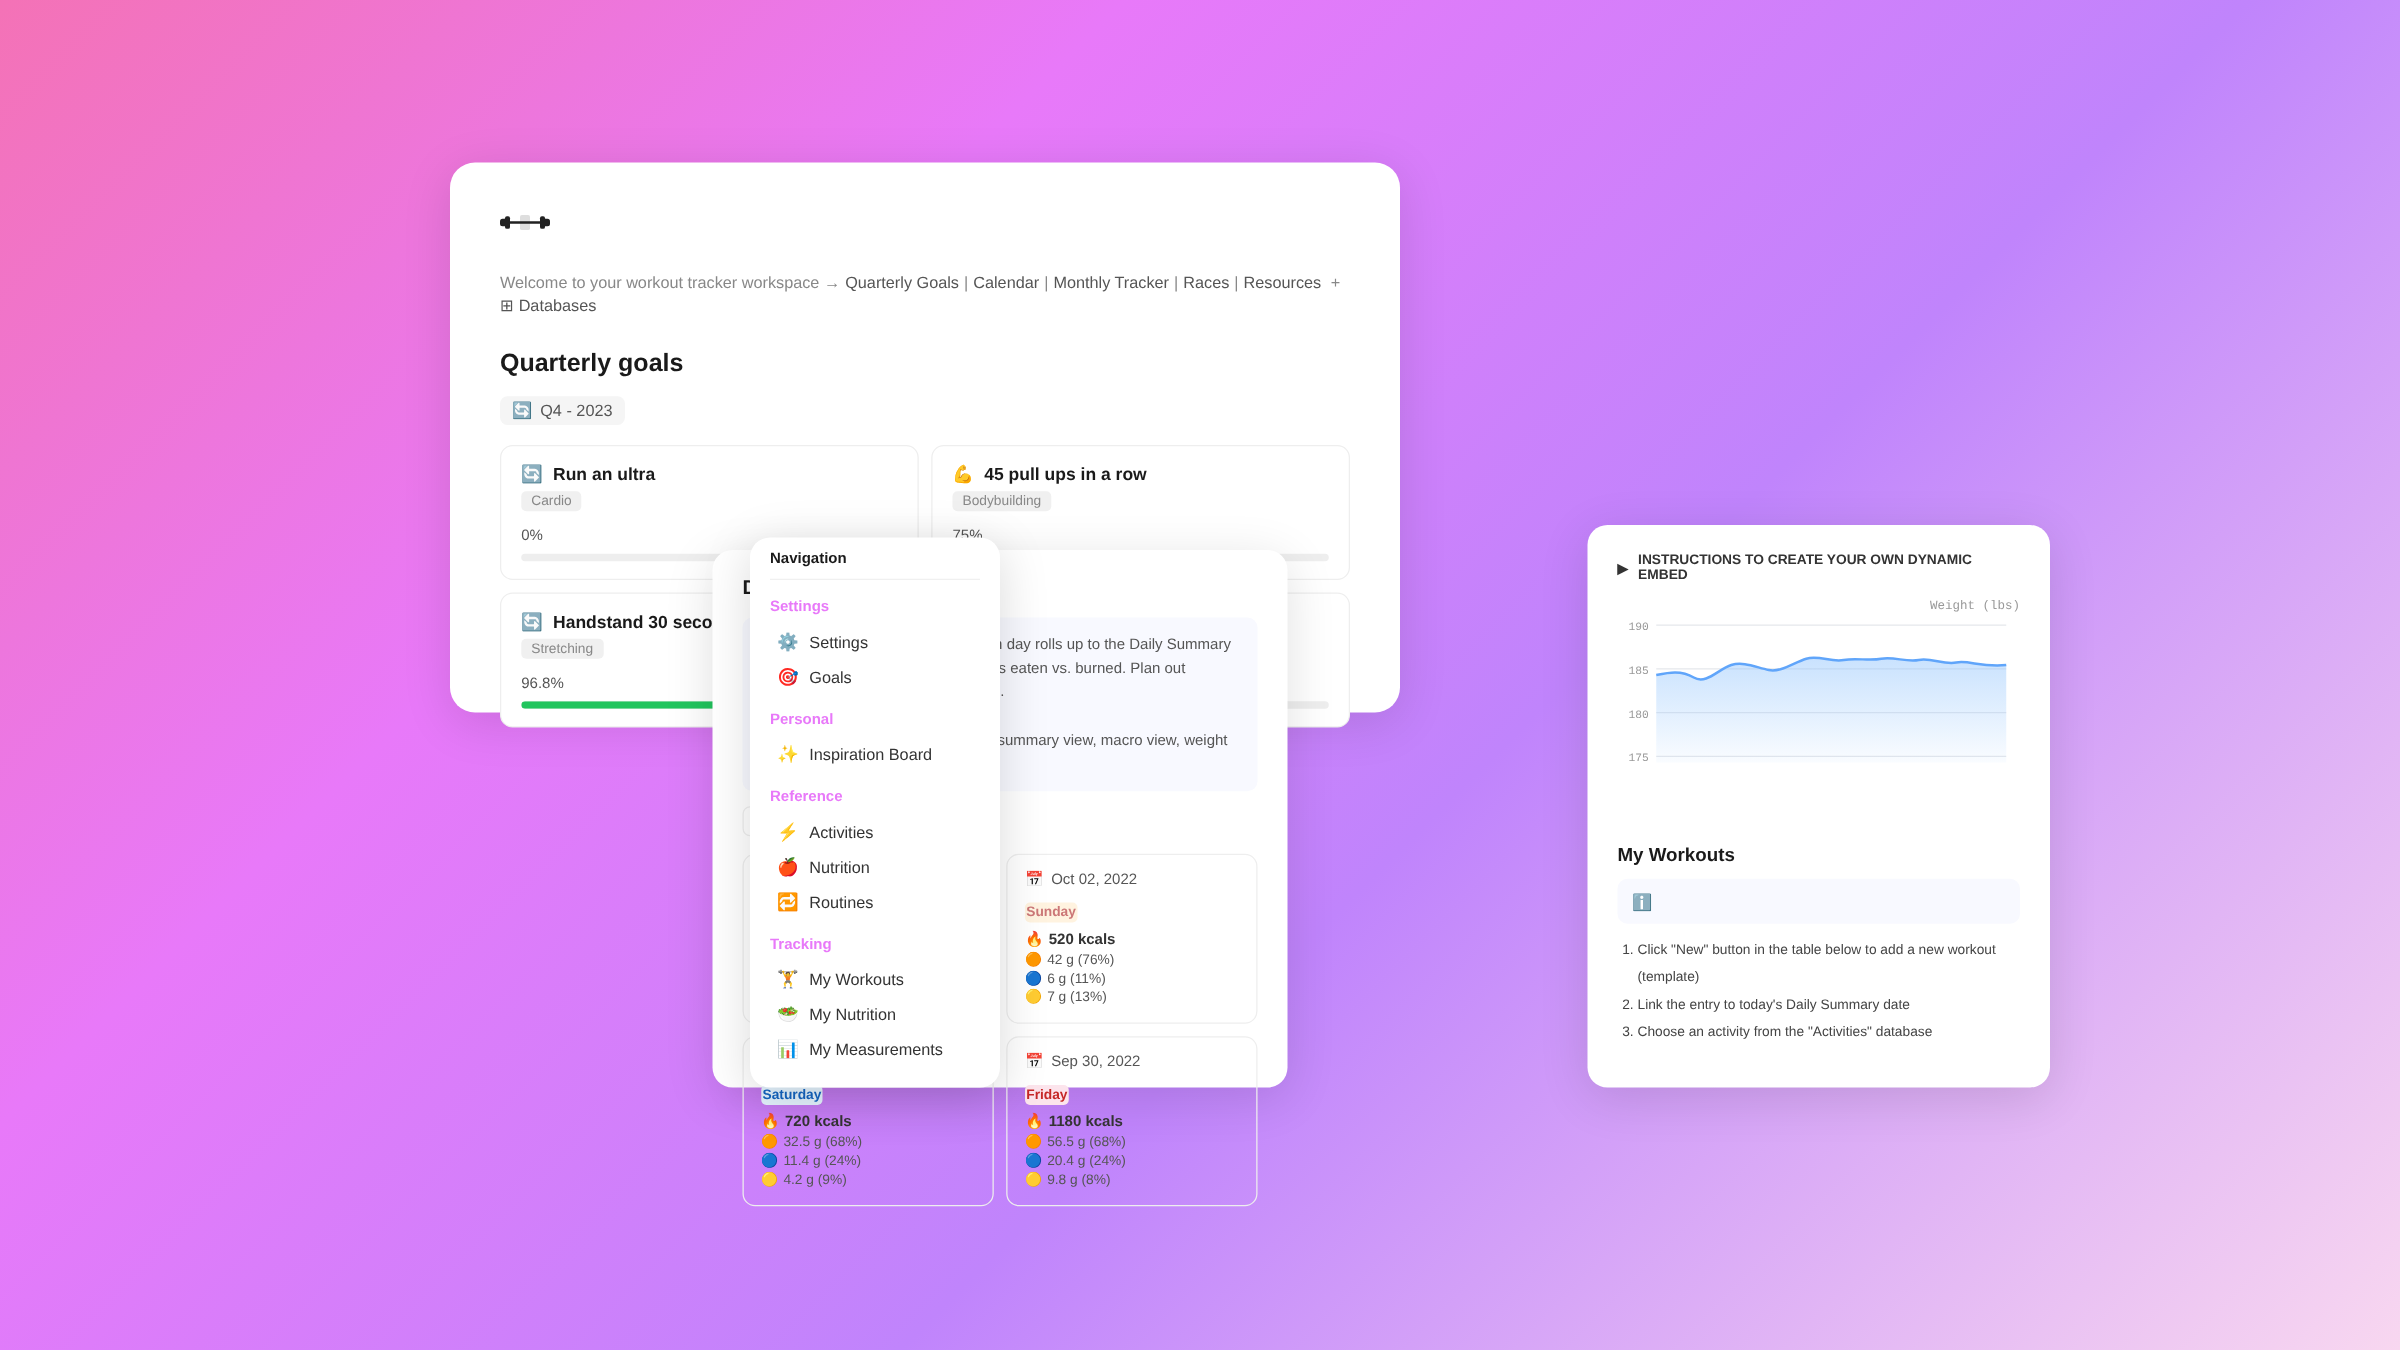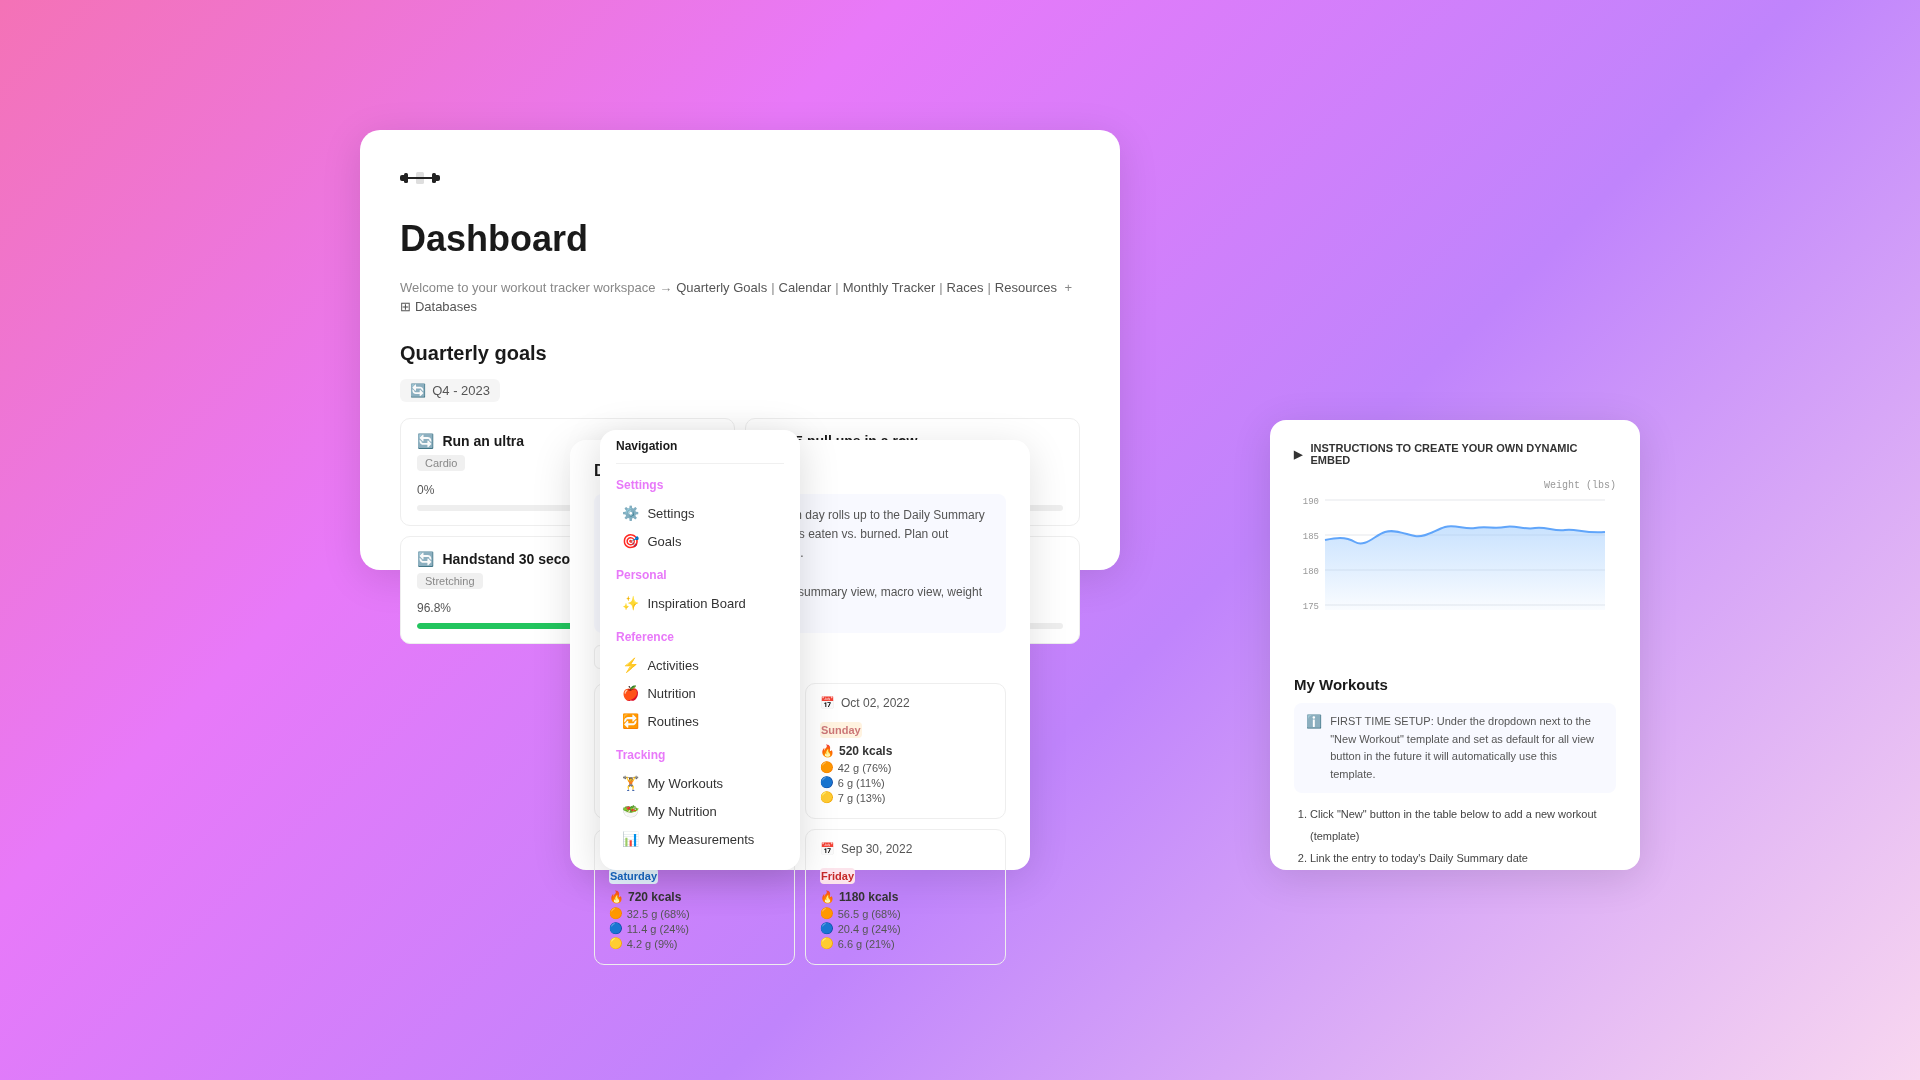--- a/index.html
+++ b/index.html
@@ -314,21 +314,20 @@
       <svg viewBox="0 0 40 24" fill="none" xmlns="http://www.w3.org/2000/svg">
         <rect x="0" y="9" width="6" height="6" rx="2" fill="#222"></rect>
         <rect x="34" y="9" width="6" height="6" rx="2" fill="#222"></rect>
         <rect x="4" y="7" width="4" height="10" rx="1.5" fill="#222"></rect>
         <rect x="32" y="7" width="4" height="10" rx="1.5" fill="#222"></rect>
         <rect x="8" y="11" width="24" height="2" fill="#222"></rect>
         <rect x="16" y="6" width="8" height="12" rx="1.5" fill="#222" opacity="0.15"></rect>
       </svg>
     </div>
 
-    <h1 class="dashboard-title">Dashboard</h1>
 
     <div class="breadcrumb">
       <span>Welcome to your workout tracker workspace →</span>
       <span class="link">Quarterly Goals</span>
       <span>|</span>
       <span class="link">Calendar</span>
       <span>|</span>
       <span class="link">Monthly Tracker</span>
       <span>|</span>
       <span class="link">Races</span>
@@ -550,21 +549,21 @@
         <div class="macro-row">
             <span>🟠</span>
             <span>56.5 g (68%)</span>
           </div>
         <div class="macro-row">
             <span>🔵</span>
             <span>20.4 g (24%)</span>
           </div>
         <div class="macro-row">
             <span>🟡</span>
-            <span>6.6 g (21%)</span>
+            <span>9.8 g (8%)</span>
           </div>
       </div>
 
     </div>
   </div>
 
   <div class="right-card">
     <div class="embed-header">
       <span>▶</span>
       <span>INSTRUCTIONS TO CREATE YOUR OWN DYNAMIC EMBED</span>
@@ -593,21 +592,20 @@
         <path d="M30,60 C40,58 50,56 60,62 C70,68 80,55 90,52 C100,49 110,54 120,56 C130,58 140,50 150,47 C160,44 170,50 180,48 C190,46 200,49 210,47 C220,45 230,50 240,48 C250,46 260,52 270,50 C280,48 290,54 310,52 L310,130 L30,130 Z" fill="url(#chartGrad)"></path>
 
         <path d="M30,60 C40,58 50,56 60,62 C70,68 80,55 90,52 C100,49 110,54 120,56 C130,58 140,50 150,47 C160,44 170,50 180,48 C190,46 200,49 210,47 C220,45 230,50 240,48 C250,46 260,52 270,50 C280,48 290,54 310,52" fill="none" stroke="#60a5fa" stroke-width="2"></path>
       </svg>
     </div>
 
     <div class="workouts-section-title">My Workouts</div>
 
     <div class="setup-box">
       <span class="setup-icon">ℹ️</span>
-      <div class="setup-text">FIRST TIME SETUP: Under the dropdown next to the "New Workout" template and set as default for all view button in the future it will automatically use this template.</div>
     </div>
 
     <ol class="steps-list">
       <li>Click "New" button in the table below to add a new workout (template)</li>
       <li>Link the entry to today's Daily Summary date</li>
       <li>Choose an activity from the "Activities" database</li>
     </ol>
   </div>
 
 </div>

